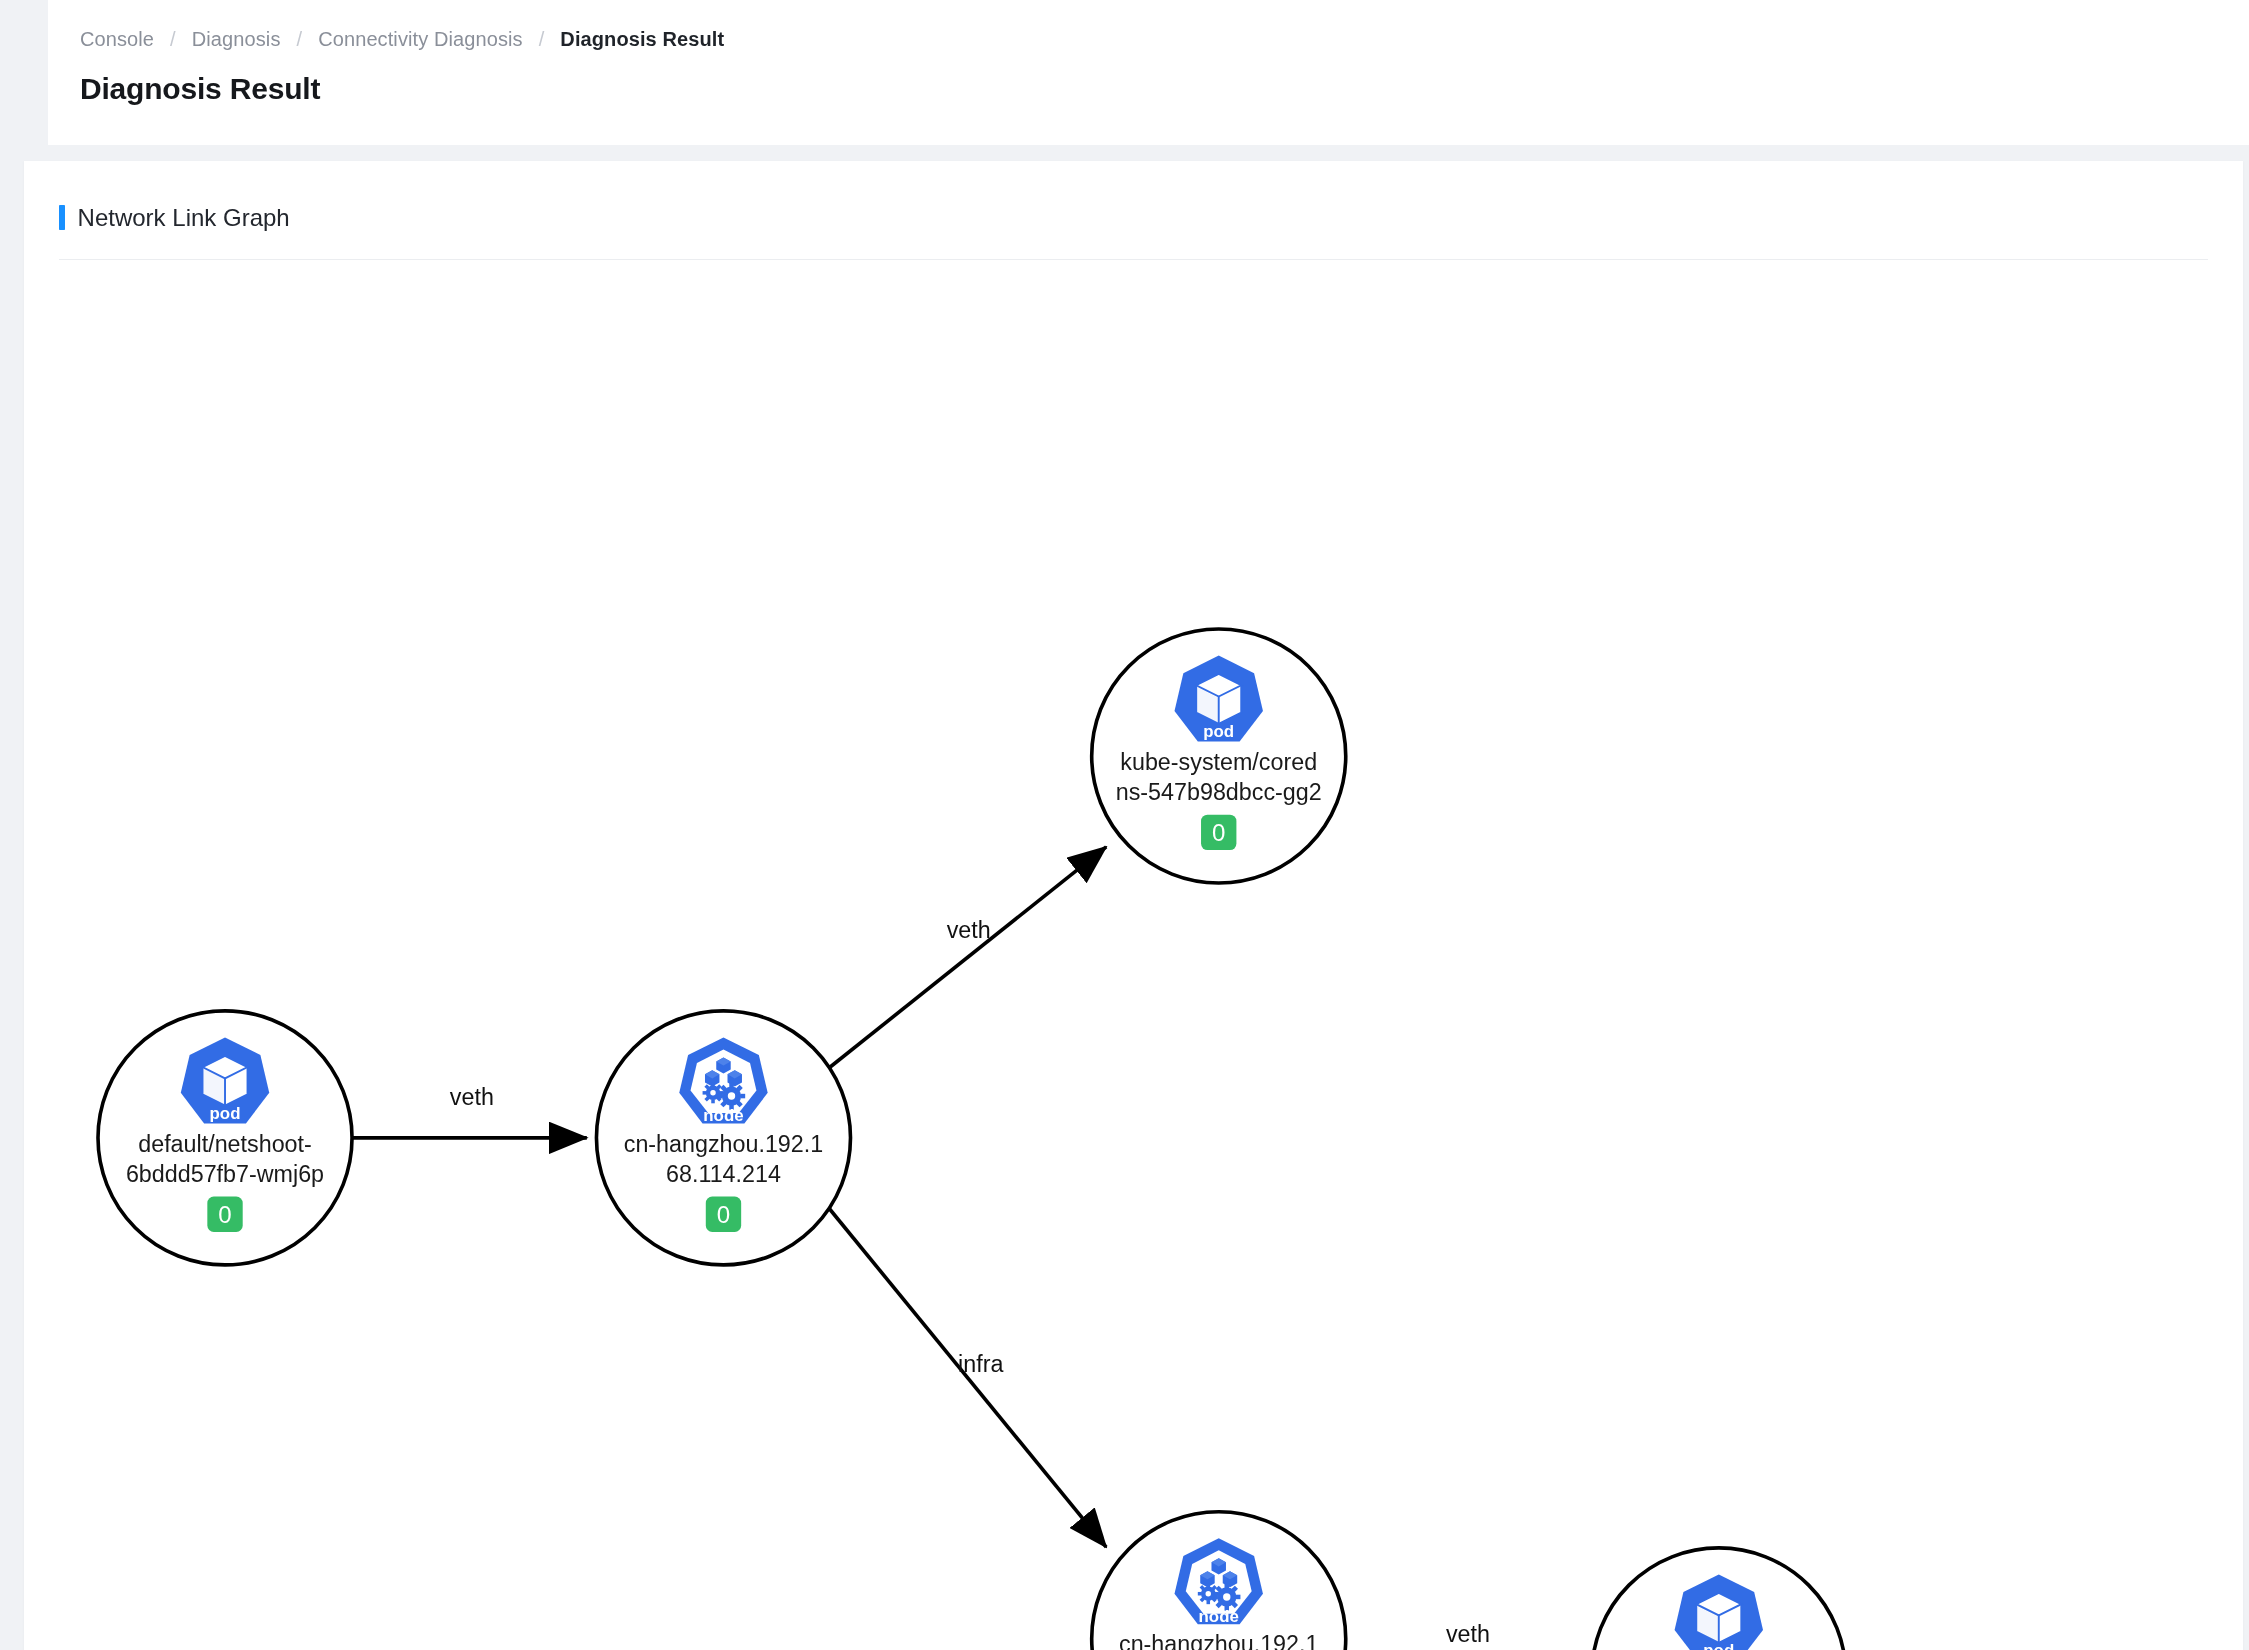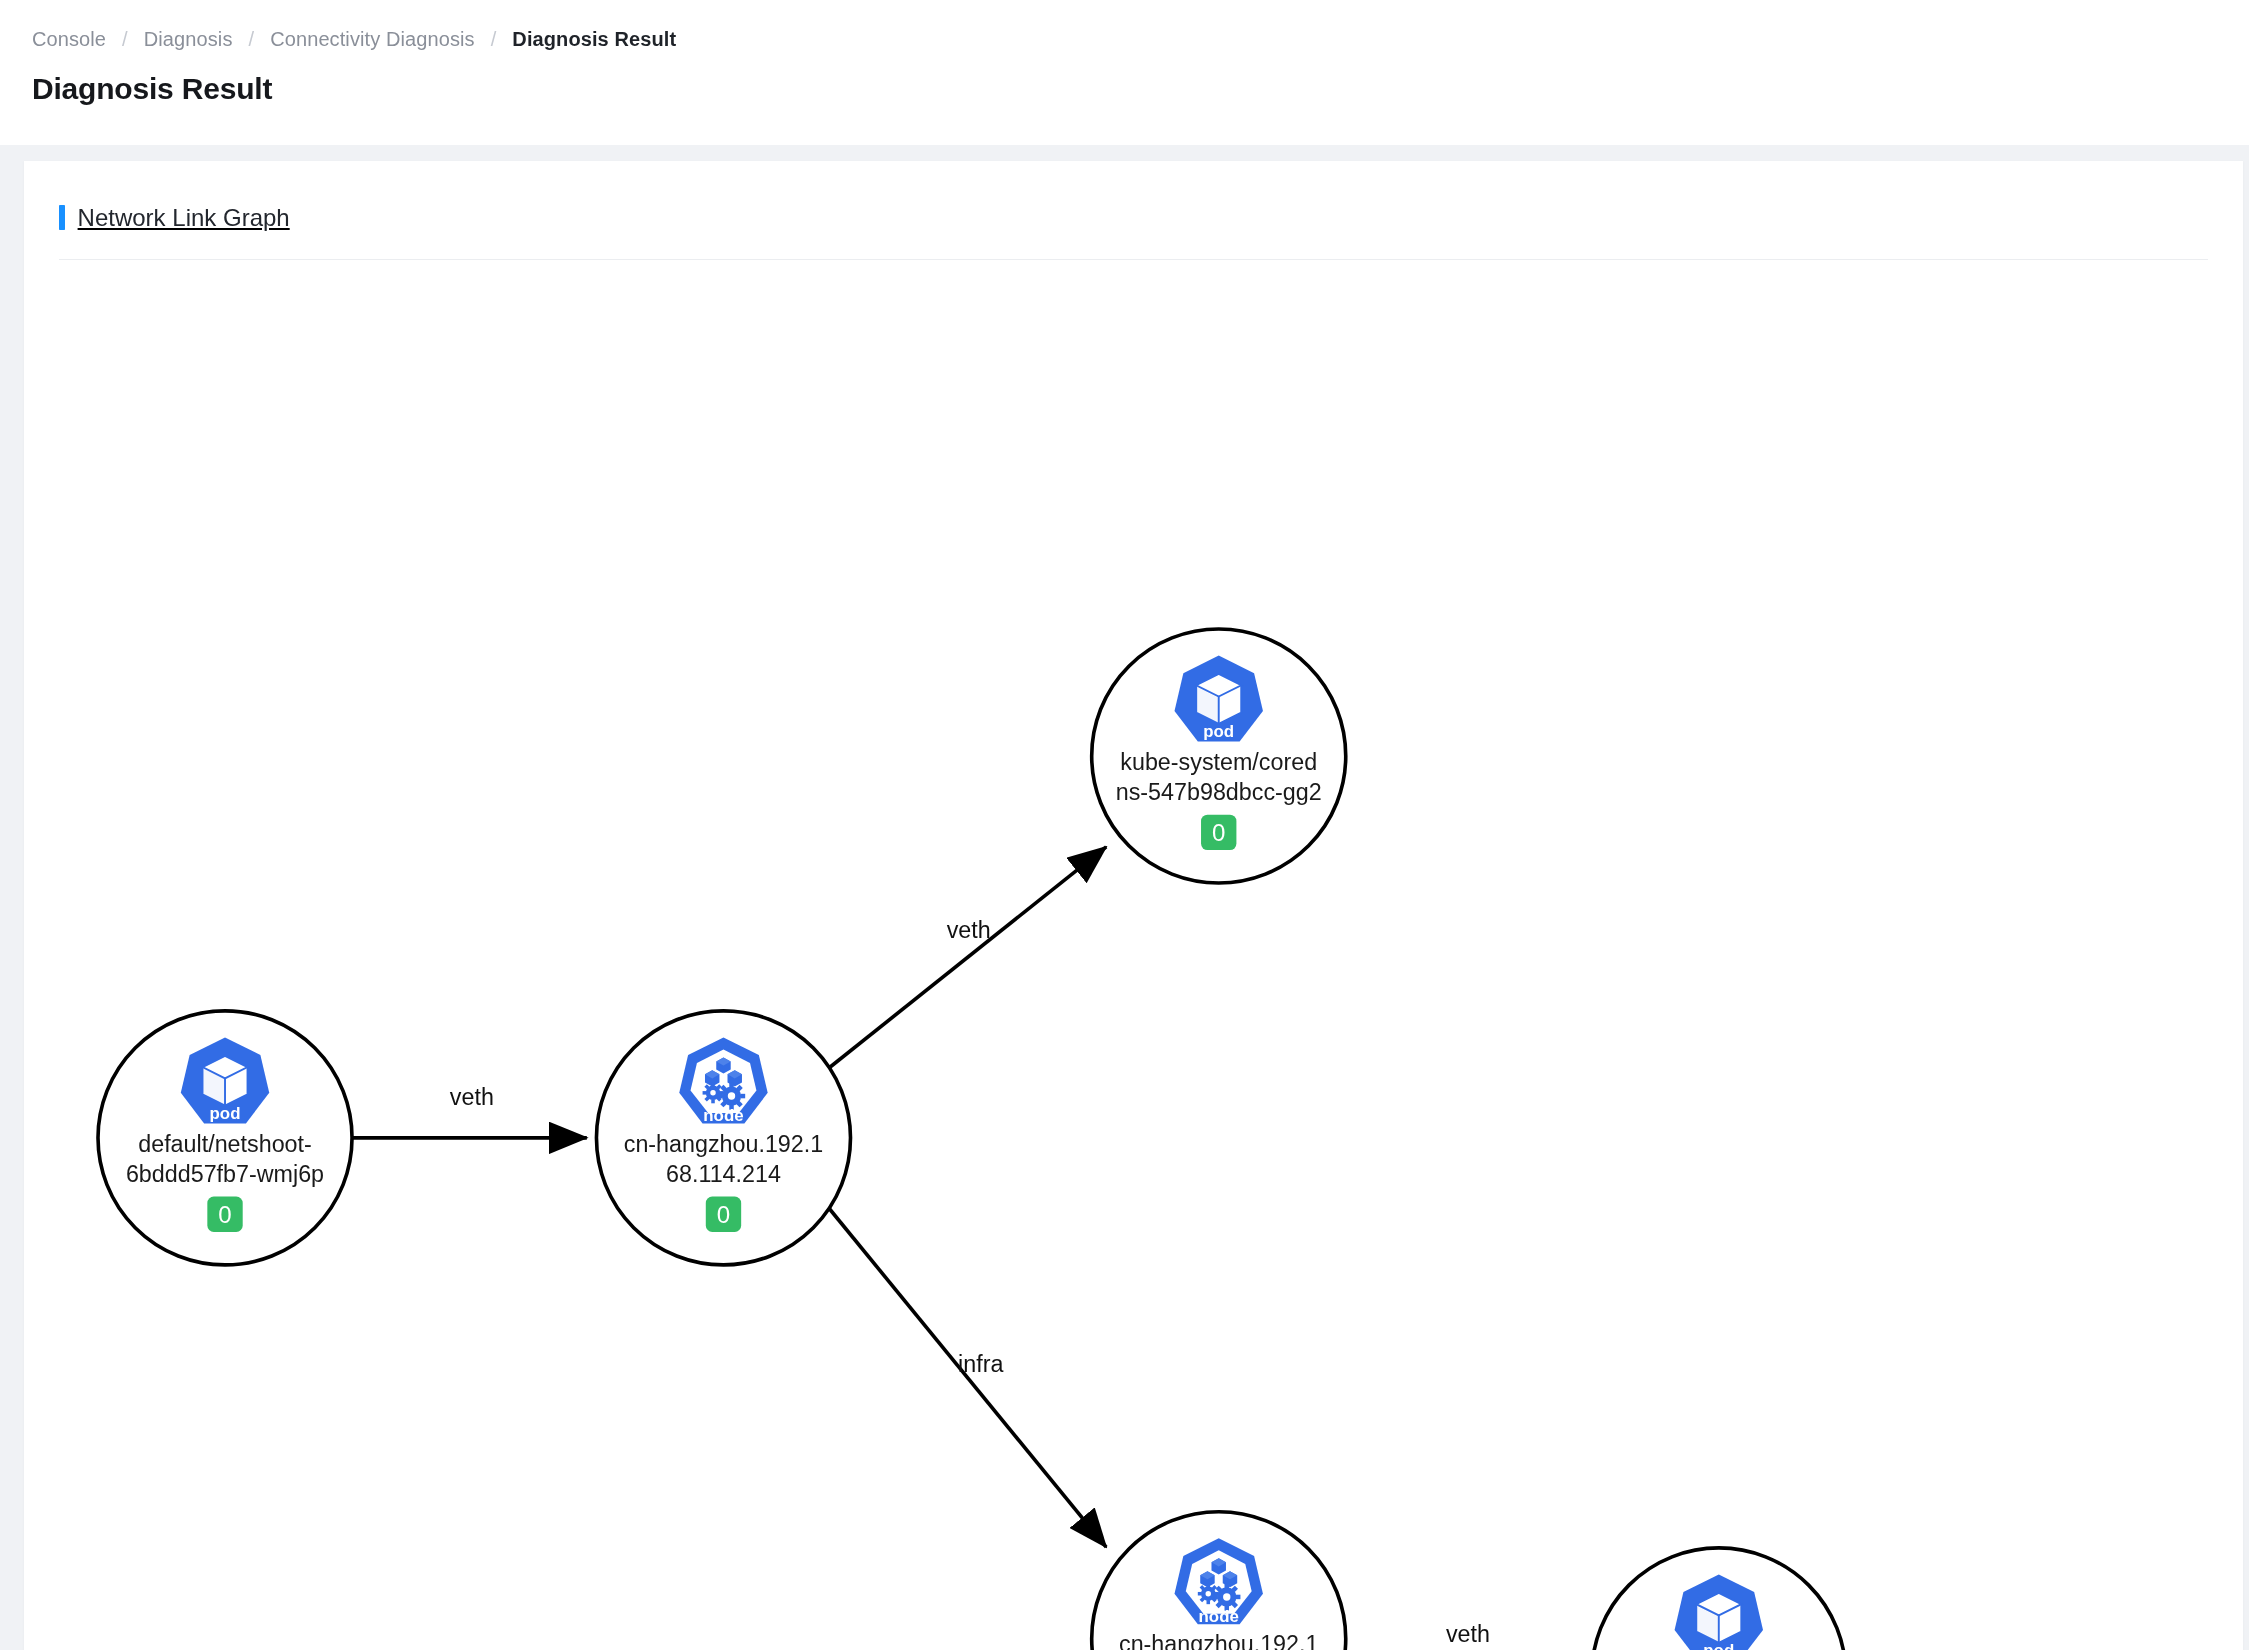--- a/index.html
+++ b/index.html
@@ -11,20 +11,21 @@
     font-family: "Liberation Sans", sans-serif;
     overflow: hidden;
   }
 
   
   .page-header {
     background: #ffffff;
     padding: 29px 40px 24px 32px;
     box-sizing: border-box;
     height: 145px;
+    margin-left: 48px;
   }
 
   .breadcrumb {
     display: flex;
     align-items: center;
     font-size: 20px;
     line-height: 1;
     color: #8a8f99;
     letter-spacing: 0.1px;
   }
@@ -66,21 +67,20 @@
 
   .card-header {
     padding: 39px 35px 0 35px;
     box-sizing: border-box;
   }
 
   .card-title-row {
     display: flex;
     align-items: center;
     height: 35px;
-    text-decoration: underline;
   }
   .title-accent {
     width: 5.6px;
     height: 25px;
     background: #1890ff;
     border-radius: 0.8px;
     margin-right: 13px;
     flex: none;
   }
   .card-title {

